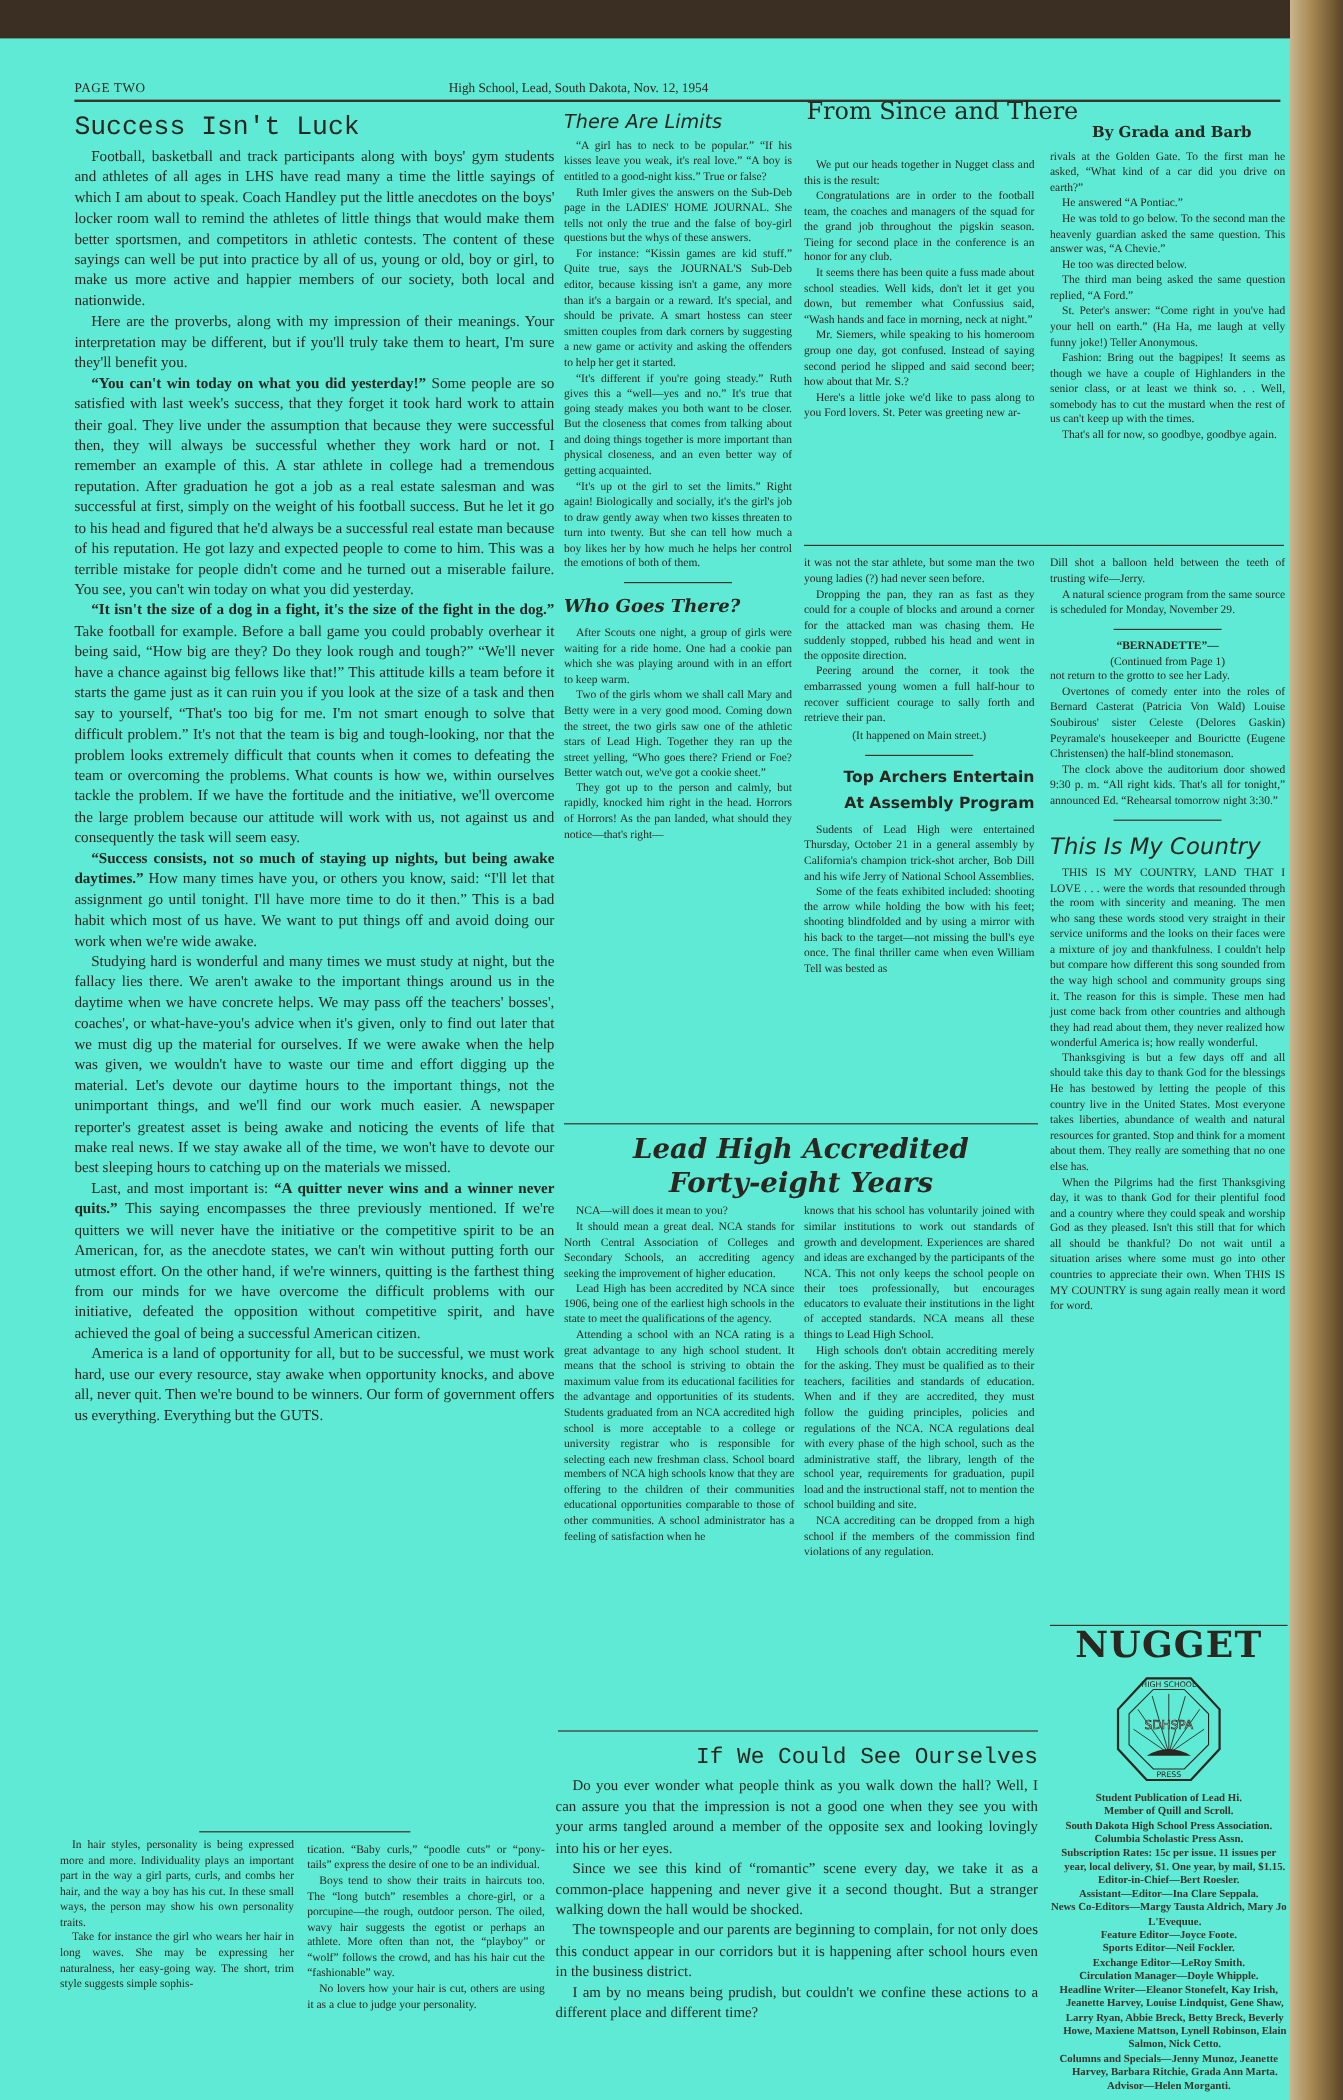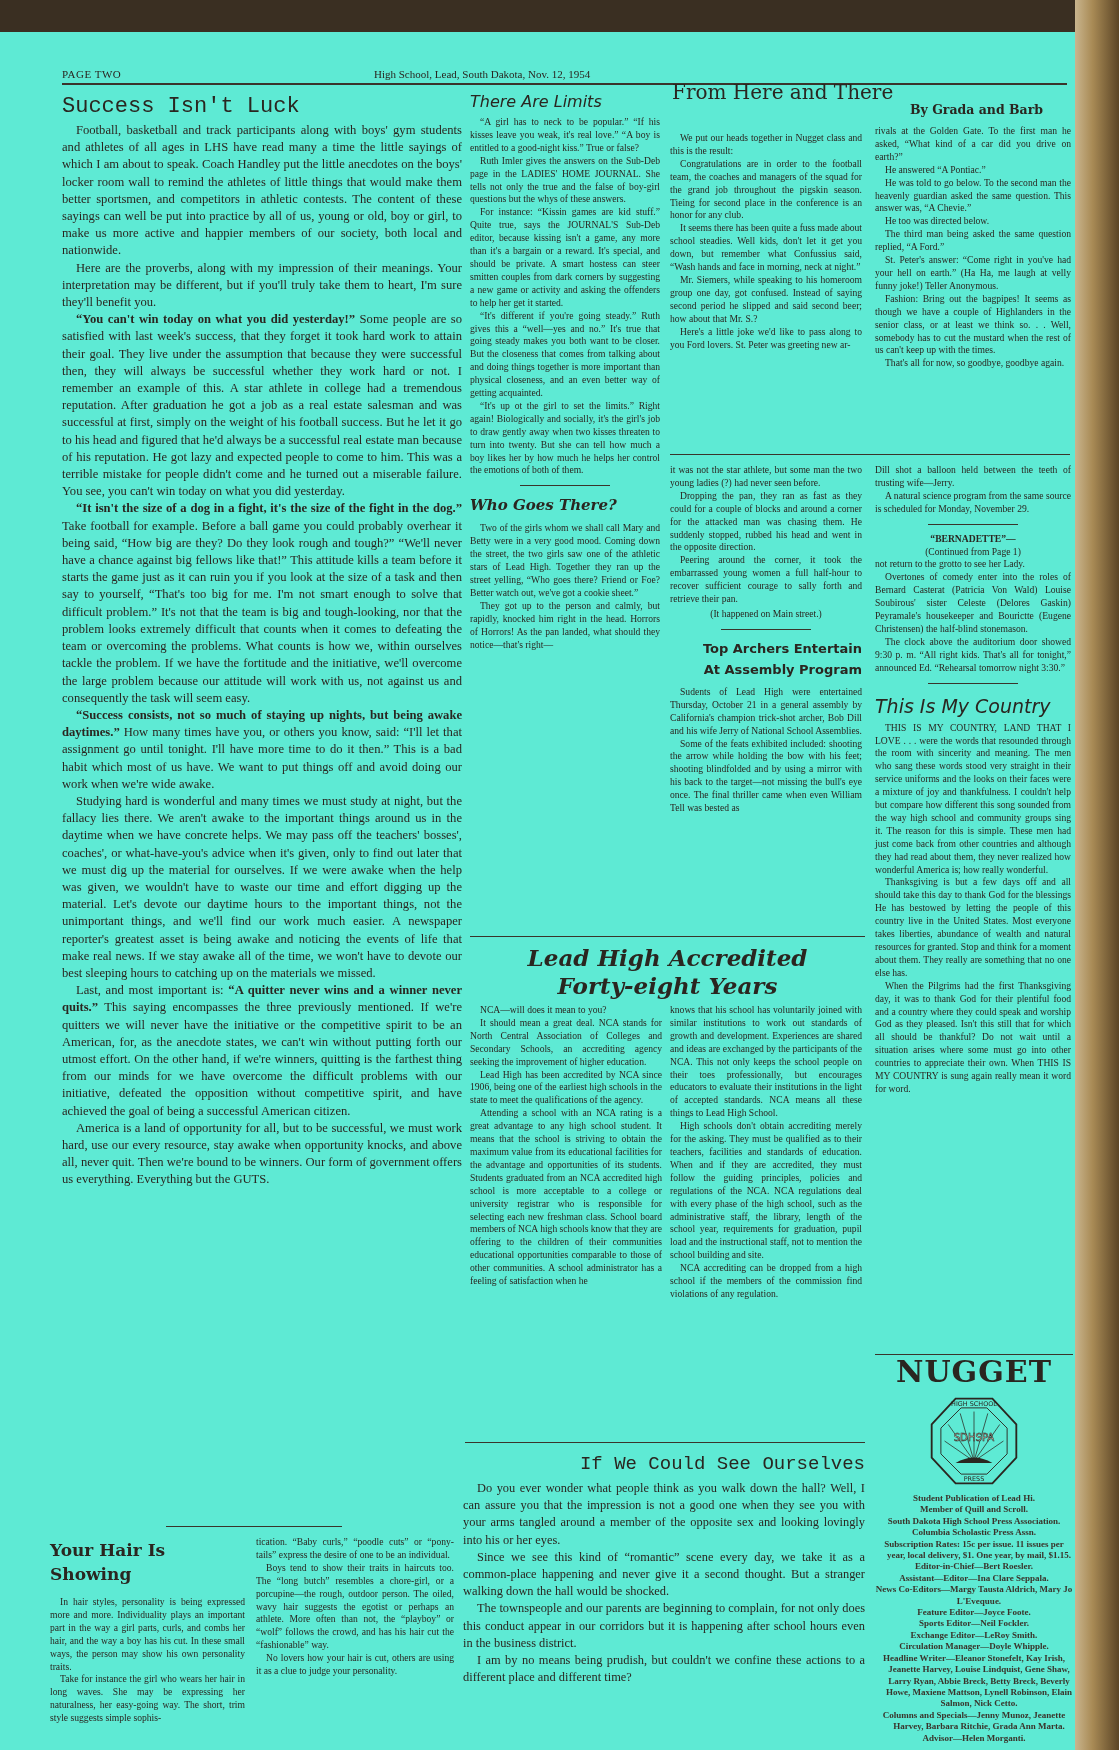--- a/index.html
+++ b/index.html
@@ -42,44 +42,44 @@
     <p><b>“It isn't the size of a dog in a fight, it's the size of the fight in the dog.”</b> <span>Take football for example. Before a ball game you could probably overhear it being said, “How big are they? Do they look rough and tough?” “We'll never have a chance against big fellows like that!” This attitude kills a team before it starts the game just as it can ruin you if you look at the size of a task and then say to yourself, “That's too big for me. I'm not smart enough to solve that difficult problem.” It's not that the team is big and tough-looking, nor that the problem looks extremely difficult that counts when it comes to defeating the team or overcoming the problems. What counts is how we, within ourselves tackle the problem. If we have the fortitude and the initiative, we'll overcome the large problem because our attitude will work with us, not against us and consequently the task will seem easy.</span></p>
     <p><b>“Success consists, not so much of staying up nights, but being awake daytimes.”</b> <span>How many times have you, or others you know, said: “I'll let that assignment go until tonight. I'll have more time to do it then.” This is a bad habit which most of us have. We want to put things off and avoid doing our work when we're wide awake.</span></p>
     <p>Studying hard is wonderful and many times we must study at night, but the fallacy lies there. We aren't awake to the important things around us in the daytime when we have concrete helps. We may pass off the teachers' bosses', coaches', or what-have-you's advice when it's given, only to find out later that we must dig up the material for ourselves. If we were awake when the help was given, we wouldn't have to waste our time and effort digging up the material. Let's devote our daytime hours to the important things, not the unimportant things, and we'll find our work much easier. A newspaper reporter's greatest asset is being awake and noticing the events of life that make real news. If we stay awake all of the time, we won't have to devote our best sleeping hours to catching up on the materials we missed.</p>
     <p><span>Last, and most important is:</span> <b>“A quitter never wins and a winner never quits.”</b> <span>This saying encompasses the three previously mentioned. If we're quitters we will never have the initiative or the competitive spirit to be an American, for, as the anecdote states, we can't win without putting forth our utmost effort. On the other hand, if we're winners, quitting is the farthest thing from our minds for we have overcome the difficult problems with our initiative, defeated the opposition without competitive spirit, and have achieved the goal of being a successful American citizen.</span></p>
     <p>America is a land of opportunity for all, but to be successful, we must work hard, use our every resource, stay awake when opportunity knocks, and above all, never quit. Then we're bound to be winners. Our form of government offers us everything. Everything but the GUTS.</p>
   </div>
 
   <div class="hr" style="left:166px;top:1494px;width:176px;"></div>
 
   <div class="col sm" style="left:50px;top:1500px;width:195px;">
-    <div style="font-family:'DejaVu Serif',serif;font-weight:bold;font-size:17px;line-height:24px;margin:6px 0 10px 0;text-align:left;">Your Hair Is Showing</div>
     <p>In hair styles, personality is being expressed more and more. Individuality plays an important part in the way a girl parts, curls, and combs her hair, and the way a boy has his cut. In these small ways, the person may show his own personality traits.</p>
     <p>Take for instance the girl who wears her hair in long waves. She may be expressing her naturalness, her easy-going way. The short, trim style suggests simple sophis-</p>
   </div>
   <div class="col sm" style="left:256px;top:1504px;width:198px;">
     <p style="text-indent:0">tication. “Baby curls,” “poodle cuts” or “pony-tails” express the desire of one to be an individual.</p>
     <p>Boys tend to show their traits in haircuts too. The “long butch” resembles a chore-girl, or a porcupine—the rough, outdoor person. The oiled, wavy hair suggests the egotist or perhaps an athlete. More often than not, the “playboy” or “wolf” follows the crowd, and has his hair cut the “fashionable” way.</p>
     <p>No lovers how your hair is cut, others are using it as a clue to judge your personality.</p>
   </div>
 
   <div class="col sm" style="left:470px;top:58px;width:190px;">
     <div class="h-ital" style="font-size:16px;line-height:24px;margin-bottom:2px;text-align:left;">There Are Limits</div>
     <p>“A girl has to neck to be popular.” “If his kisses leave you weak, it's real love.” “A boy is entitled to a good-night kiss.” True or false?</p>
     <p>Ruth Imler gives the answers on the Sub-Deb page in the LADIES' HOME JOURNAL. She tells not only the true and the false of boy-girl questions but the whys of these answers.</p>
     <p>For instance: “Kissin games are kid stuff.” Quite true, says the JOURNAL'S Sub-Deb editor, because kissing isn't a game, any more than it's a bargain or a reward. It's special, and should be private. A smart hostess can steer smitten couples from dark corners by suggesting a new game or activity and asking the offenders to help her get it started.</p>
     <p>“It's different if you're going steady.” Ruth gives this a “well—yes and no.” It's true that going steady makes you both want to be closer. But the closeness that comes from talking about and doing things together is more important than physical closeness, and an even better way of getting acquainted.</p>
     <p>“It's up ot the girl to set the limits.” Right again! Biologically and socially, it's the girl's job to draw gently away when two kisses threaten to turn into twenty. But she can tell how much a boy likes her by how much he helps her control the emotions of both of them.</p>
     <div class="rule-short"></div>
     <div class="h-black" style="font-size:15px;line-height:22px;margin:4px 0 6px 0;text-align:left;">Who Goes There?</div>
+    <p>After Scouts one night, a group of girls were waiting for a ride home. One had a cookie pan which she was playing around with in an effort to keep warm.</p>
     <p>Two of the girls whom we shall call Mary and Betty were in a very good mood. Coming down the street, the two girls saw one of the athletic stars of Lead High. Together they ran up the street yelling, “Who goes there? Friend or Foe? Better watch out, we've got a cookie sheet.”</p>
     <p>They got up to the person and calmly, but rapidly, knocked him right in the head. Horrors of Horrors! As the pan landed, what should they notice—that's right—</p>
   </div>
 
-  <div style="position:absolute;left:672px;top:48px;font-family:'DejaVu Serif',serif;font-size:20px;">From Here and There</div>
+  <div style="position:absolute;left:672px;top:48px;font-family:'DejaVu Serif',serif;font-size:20px;">From Since and There</div>
   <div style="position:absolute;left:910px;top:70px;font-family:'DejaVu Serif',serif;font-weight:bold;font-size:12.5px;">By Grada and Barb</div>
 
   <div class="col sm" style="left:670px;top:100px;width:192px;">
     <p>We put our heads together in Nugget class and this is the result:</p>
     <p>Congratulations are in order to the football team, the coaches and managers of the squad for the grand job throughout the pigskin season. Tieing for second place in the conference is an honor for any club.</p>
     <p>It seems there has been quite a fuss made about school steadies. Well kids, don't let it get you down, but remember what Confussius said, “Wash hands and face in morning, neck at night.”</p>
     <p>Mr. Siemers, while speaking to his homeroom group one day, got confused. Instead of saying second period he slipped and said second beer; how about that Mr. S.?</p>
     <p>Here's a little joke we'd like to pass along to you Ford lovers. St. Peter was greeting new ar-</p>
   </div>
   <div class="col sm" style="left:875px;top:93px;width:196px;">

